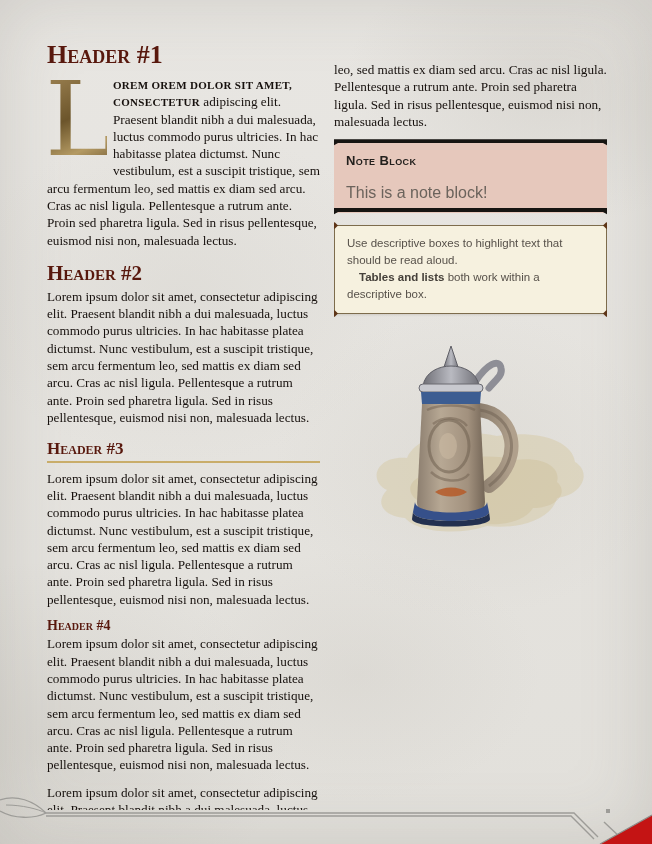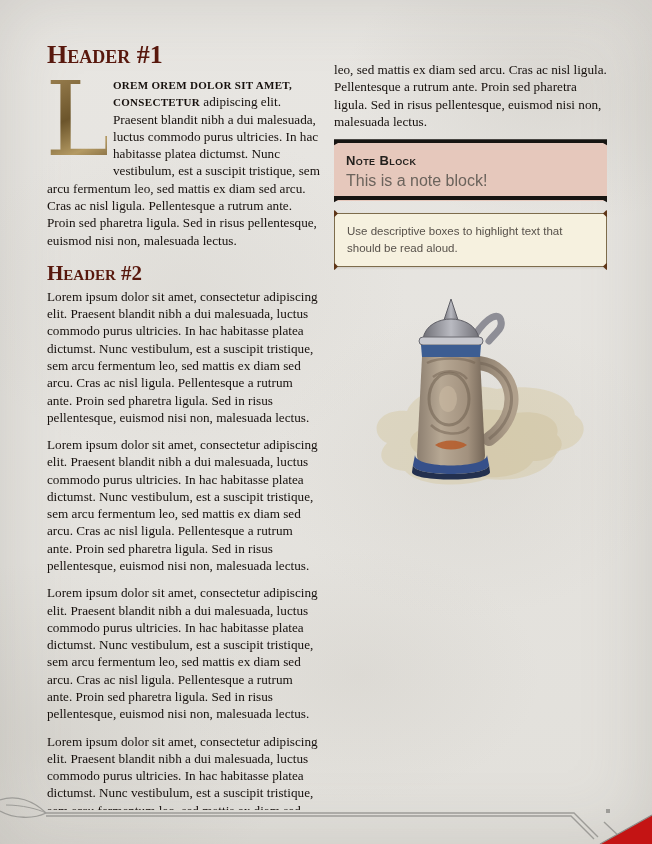--- a/index.html
+++ b/index.html
@@ -52,21 +52,21 @@
   .note{
     position:relative;
     background:#e6c8bc;
     margin:10px 0 12px;
     padding:12px 12px 9px;
   }
   .note .bar{position:absolute;left:-5px;right:-5px;height:9px;background:#171512;}
   .note .bar-top{top:-1px;clip-path:polygon(0 0,100% 0,100% 100%,calc(100% - 9px) 44%,9px 44%,0 100%);}
   .note .bar-bottom{bottom:-4px;clip-path:polygon(0 0,100% 0,100% 100%,calc(100% - 9px) 44%,9px 44%,0 100%);}
   .note-title{font-family:"Liberation Sans",sans-serif;font-variant:small-caps;font-weight:700;
-    font-size:13px;color:#23201d;letter-spacing:.4px;margin:0 0 2px;}
+    font-size:13px;color:#23201d;letter-spacing:.4px;margin:0 0 14px;}
   .note-body{font-family:Liberation Sans, sans-serif;font-size:16px;color:#6b635c;margin:0;line-height:1.3;}
 
   
   .descriptive{
     position:relative;
     background:#f6f1df;
     border:1px solid #7d6c4c;
     margin:12px 0 0;
     padding:9px 12px 10px;
     box-shadow:0 1px 2px rgba(80,70,50,.15);
@@ -95,22 +95,24 @@
 
     <div class="col left">
       <h1>Header #1</h1>
 
       <p><span class="dropcap">L</span><span class="lead-caps">OREM OREM DOLOR SIT AMET, CONSECTETUR</span>
         <span>adipiscing elit. Praesent blandit nibh a dui malesuada, luctus commodo purus ultricies. In hac habitasse platea dictumst. Nunc vestibulum, est a suscipit tristique, sem arcu fermentum leo, sed mattis ex diam sed arcu. Cras ac nisl ligula. Pellentesque a rutrum ante. Proin sed pharetra ligula. Sed in risus pellentesque, euismod nisi non, malesuada lectus.</span></p>
 
       <h2>Header #2</h2>
       <p>Lorem ipsum dolor sit amet, consectetur adipiscing elit. Praesent blandit nibh a dui malesuada, luctus commodo purus ultricies. In hac habitasse platea dictumst. Nunc vestibulum, est a suscipit tristique, sem arcu fermentum leo, sed mattis ex diam sed arcu. Cras ac nisl ligula. Pellentesque a rutrum ante. Proin sed pharetra ligula. Sed in risus pellentesque, euismod nisi non, malesuada lectus.</p>
 
-      <p>Lorem ipsum dolor sit amet, consectetur adipiscing elit. Praesent blandit nibh a dui malesuada, luctus commodo purus ultricies. In hac habitasse platea dictumst. Nunc vestibulum, est a suscipit tristique, sem arcu fermentum leo, sed mattis ex diam sed arcu. Cras ac nisl ligula. Pellentesque a rutrum ante. Proin sed pharetra ligula. Sed in risus pellentesque, euismod nisi non, malesuada lectus.</p>
-
+      <h3>Header #3</h3>
+      <p>Lorem ipsum dolor sit amet, consectetur adipiscing elit. Praesent blandit nibh a dui malesuada, luctus commodo purus ultricies. In hac habitasse platea dictumst. Nunc vestibulum, est a suscipit tristique, sem arcu fermentum leo, sed mattis ex diam sed arcu. Cras ac nisl ligula. Pellentesque a rutrum ante. Proin sed pharetra ligula. Sed in risus pellentesque, euismod nisi non, malesuada lectus.</p>
+
+      <h4>Header #4</h4>
       <p>Lorem ipsum dolor sit amet, consectetur adipiscing elit. Praesent blandit nibh a dui malesuada, luctus commodo purus ultricies. In hac habitasse platea dictumst. Nunc vestibulum, est a suscipit tristique, sem arcu fermentum leo, sed mattis ex diam sed arcu. Cras ac nisl ligula. Pellentesque a rutrum ante. Proin sed pharetra ligula. Sed in risus pellentesque, euismod nisi non, malesuada lectus.</p>
 
       <p>Lorem ipsum dolor sit amet, consectetur adipiscing elit. Praesent blandit nibh a dui malesuada, luctus commodo purus ultricies. In hac habitasse platea dictumst. Nunc vestibulum, est a suscipit tristique, sem arcu fermentum leo, sed mattis ex diam sed arcu. Cras ac nisl ligula. Pellentesque a rutrum ante. Proin sed pharetra ligula. Sed in risus pellentesque, euismod nisi non, malesuada lectus.</p>
 
     </div>
 
     <div class="col right">
       <p>leo, sed mattis ex diam sed arcu. Cras ac nisl ligula. Pellentesque a rutrum ante. Proin sed pharetra ligula. Sed in risus pellentesque, euismod nisi non, malesuada lectus.</p>
 
       <div class="note">
@@ -119,20 +121,21 @@
         <p class="note-body">This is a note block!</p>
         <div class="bar bar-bottom"></div>
       </div>
 
       <div class="descriptive">
         <span class="dot tl"></span>
         <span class="dot tr"></span>
         <span class="dot bl"></span>
         <span class="dot br"></span>
         <p class="desc-body">Use descriptive boxes to highlight text that should be read aloud.</p>
+        <p class="desc-body indent"><span class="desc-bold">Tables and lists</span><span> both work within a descriptive box.</span></p>
       </div>
 
       <div class="stein-wrap">
         <svg width="248" height="212" viewBox="0 0 248 212">
           <defs>
             <linearGradient id="bodyg" x1="0" y1="0" x2="1" y2="0">
               <stop offset="0" stop-color="#8d7f70"></stop>
               <stop offset="0.35" stop-color="#b7a894"></stop>
               <stop offset="0.75" stop-color="#a2917e"></stop>
               <stop offset="1" stop-color="#746657"></stop>

